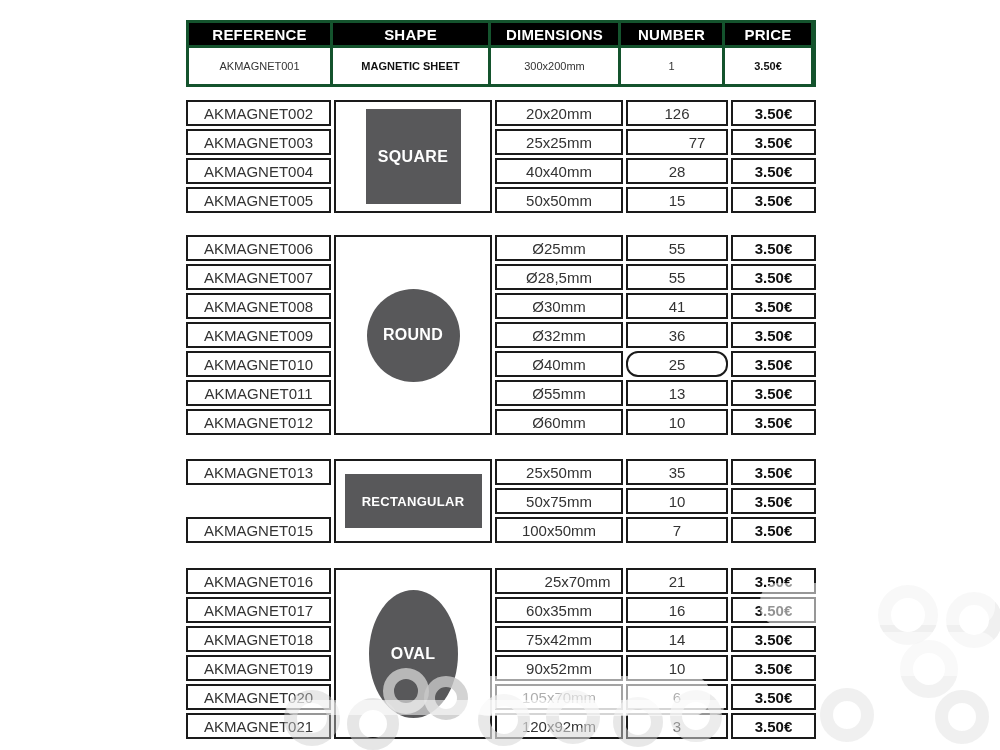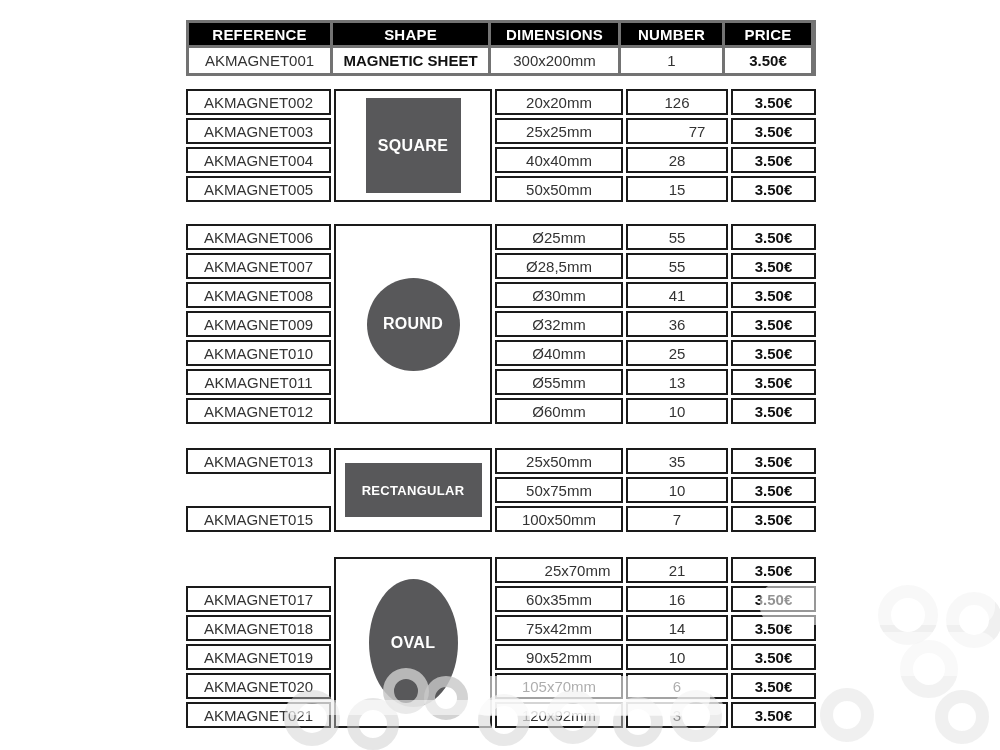--- a/index.html
+++ b/index.html
@@ -15,43 +15,43 @@
 
   .table-wrap {
     position: absolute;
     left: 186px;
     top: 20px;
     width: 630px;
   }
 
   
   .topblock {
-    background: #737373;
+    background: #14532d;
     padding: 3px;
     display: grid;
     grid-template-columns: 141px 155px 127px 101px 86px;
     gap: 3px;
     margin-bottom: 13px;
   }
   .hcell {
     background: #000000;
     color: #ffffff;
     font-weight: bold;
     font-size: 15px;
     letter-spacing: 0.2px;
     height: 22px;
     display: flex;
     align-items: center;
     justify-content: center;
   }
   .dcell {
     background: #ffffff;
     color: #333333;
-    font-size: 15px;
-    height: 25px;
+    font-size: 11px;
+    height: 36px;
     display: flex;
     align-items: center;
     justify-content: center;
     white-space: nowrap;
   }
   .dcell.bold { font-weight: bold; color: #111111; }
 
   
   .section {
     display: grid;
@@ -166,21 +166,21 @@
         <div class="cell" style="grid-area: 3 / 1;">AKMAGNET008</div>
         <div class="cell" style="grid-area: 3 / 3;">Ø30mm</div>
         <div class="cell" style="grid-area: 3 / 4;">41</div>
         <div class="cell price" style="grid-area: 3 / 5;">3.50€</div>
         <div class="cell" style="grid-area: 4 / 1;">AKMAGNET009</div>
         <div class="cell" style="grid-area: 4 / 3;">Ø32mm</div>
         <div class="cell" style="grid-area: 4 / 4;">36</div>
         <div class="cell price" style="grid-area: 4 / 5;">3.50€</div>
         <div class="cell" style="grid-area: 5 / 1;">AKMAGNET010</div>
         <div class="cell" style="grid-area: 5 / 3;">Ø40mm</div>
-        <div class="cell" style="grid-area: 5 / 4;">25</div>
+        <div class="cell" style="grid-area: 5 / 4; border-radius: 12px;">25</div>
         <div class="cell price" style="grid-area: 5 / 5;">3.50€</div>
         <div class="cell" style="grid-area: 6 / 1;">AKMAGNET011</div>
         <div class="cell" style="grid-area: 6 / 3;">Ø55mm</div>
         <div class="cell" style="grid-area: 6 / 4;">13</div>
         <div class="cell price" style="grid-area: 6 / 5;">3.50€</div>
         <div class="cell" style="grid-area: 7 / 1;">AKMAGNET012</div>
         <div class="cell" style="grid-area: 7 / 3;">Ø60mm</div>
         <div class="cell" style="grid-area: 7 / 4;">10</div>
         <div class="cell price" style="grid-area: 7 / 5;">3.50€</div>
       </div>
@@ -201,20 +201,21 @@
         <div class="cell" style="grid-area: 3 / 3;">100x50mm</div>
         <div class="cell" style="grid-area: 3 / 4;">7</div>
         <div class="cell price" style="grid-area: 3 / 5;">3.50€</div>
       </div>
       <div class="section" style="margin-bottom: 0px;">
         <div class="cell shape-cell" style="grid-row: 1 / span 6;">
           <div class="shape oval">
             <span>OVAL</span>
           </div>
         </div>
+        <div class="cell" style="grid-area: 1 / 1;">AKMAGNET016</div>
         <div class="cell" style="grid-area: 1 / 3; padding-left: 37px;">25x70mm</div>
         <div class="cell" style="grid-area: 1 / 4;">21</div>
         <div class="cell price" style="grid-area: 1 / 5;">3.50€</div>
         <div class="cell" style="grid-area: 2 / 1;">AKMAGNET017</div>
         <div class="cell" style="grid-area: 2 / 3;">60x35mm</div>
         <div class="cell" style="grid-area: 2 / 4;">16</div>
         <div class="cell price" style="grid-area: 2 / 5;">3.50€</div>
         <div class="cell" style="grid-area: 3 / 1;">AKMAGNET018</div>
         <div class="cell" style="grid-area: 3 / 3;">75x42mm</div>
         <div class="cell" style="grid-area: 3 / 4;">14</div>

